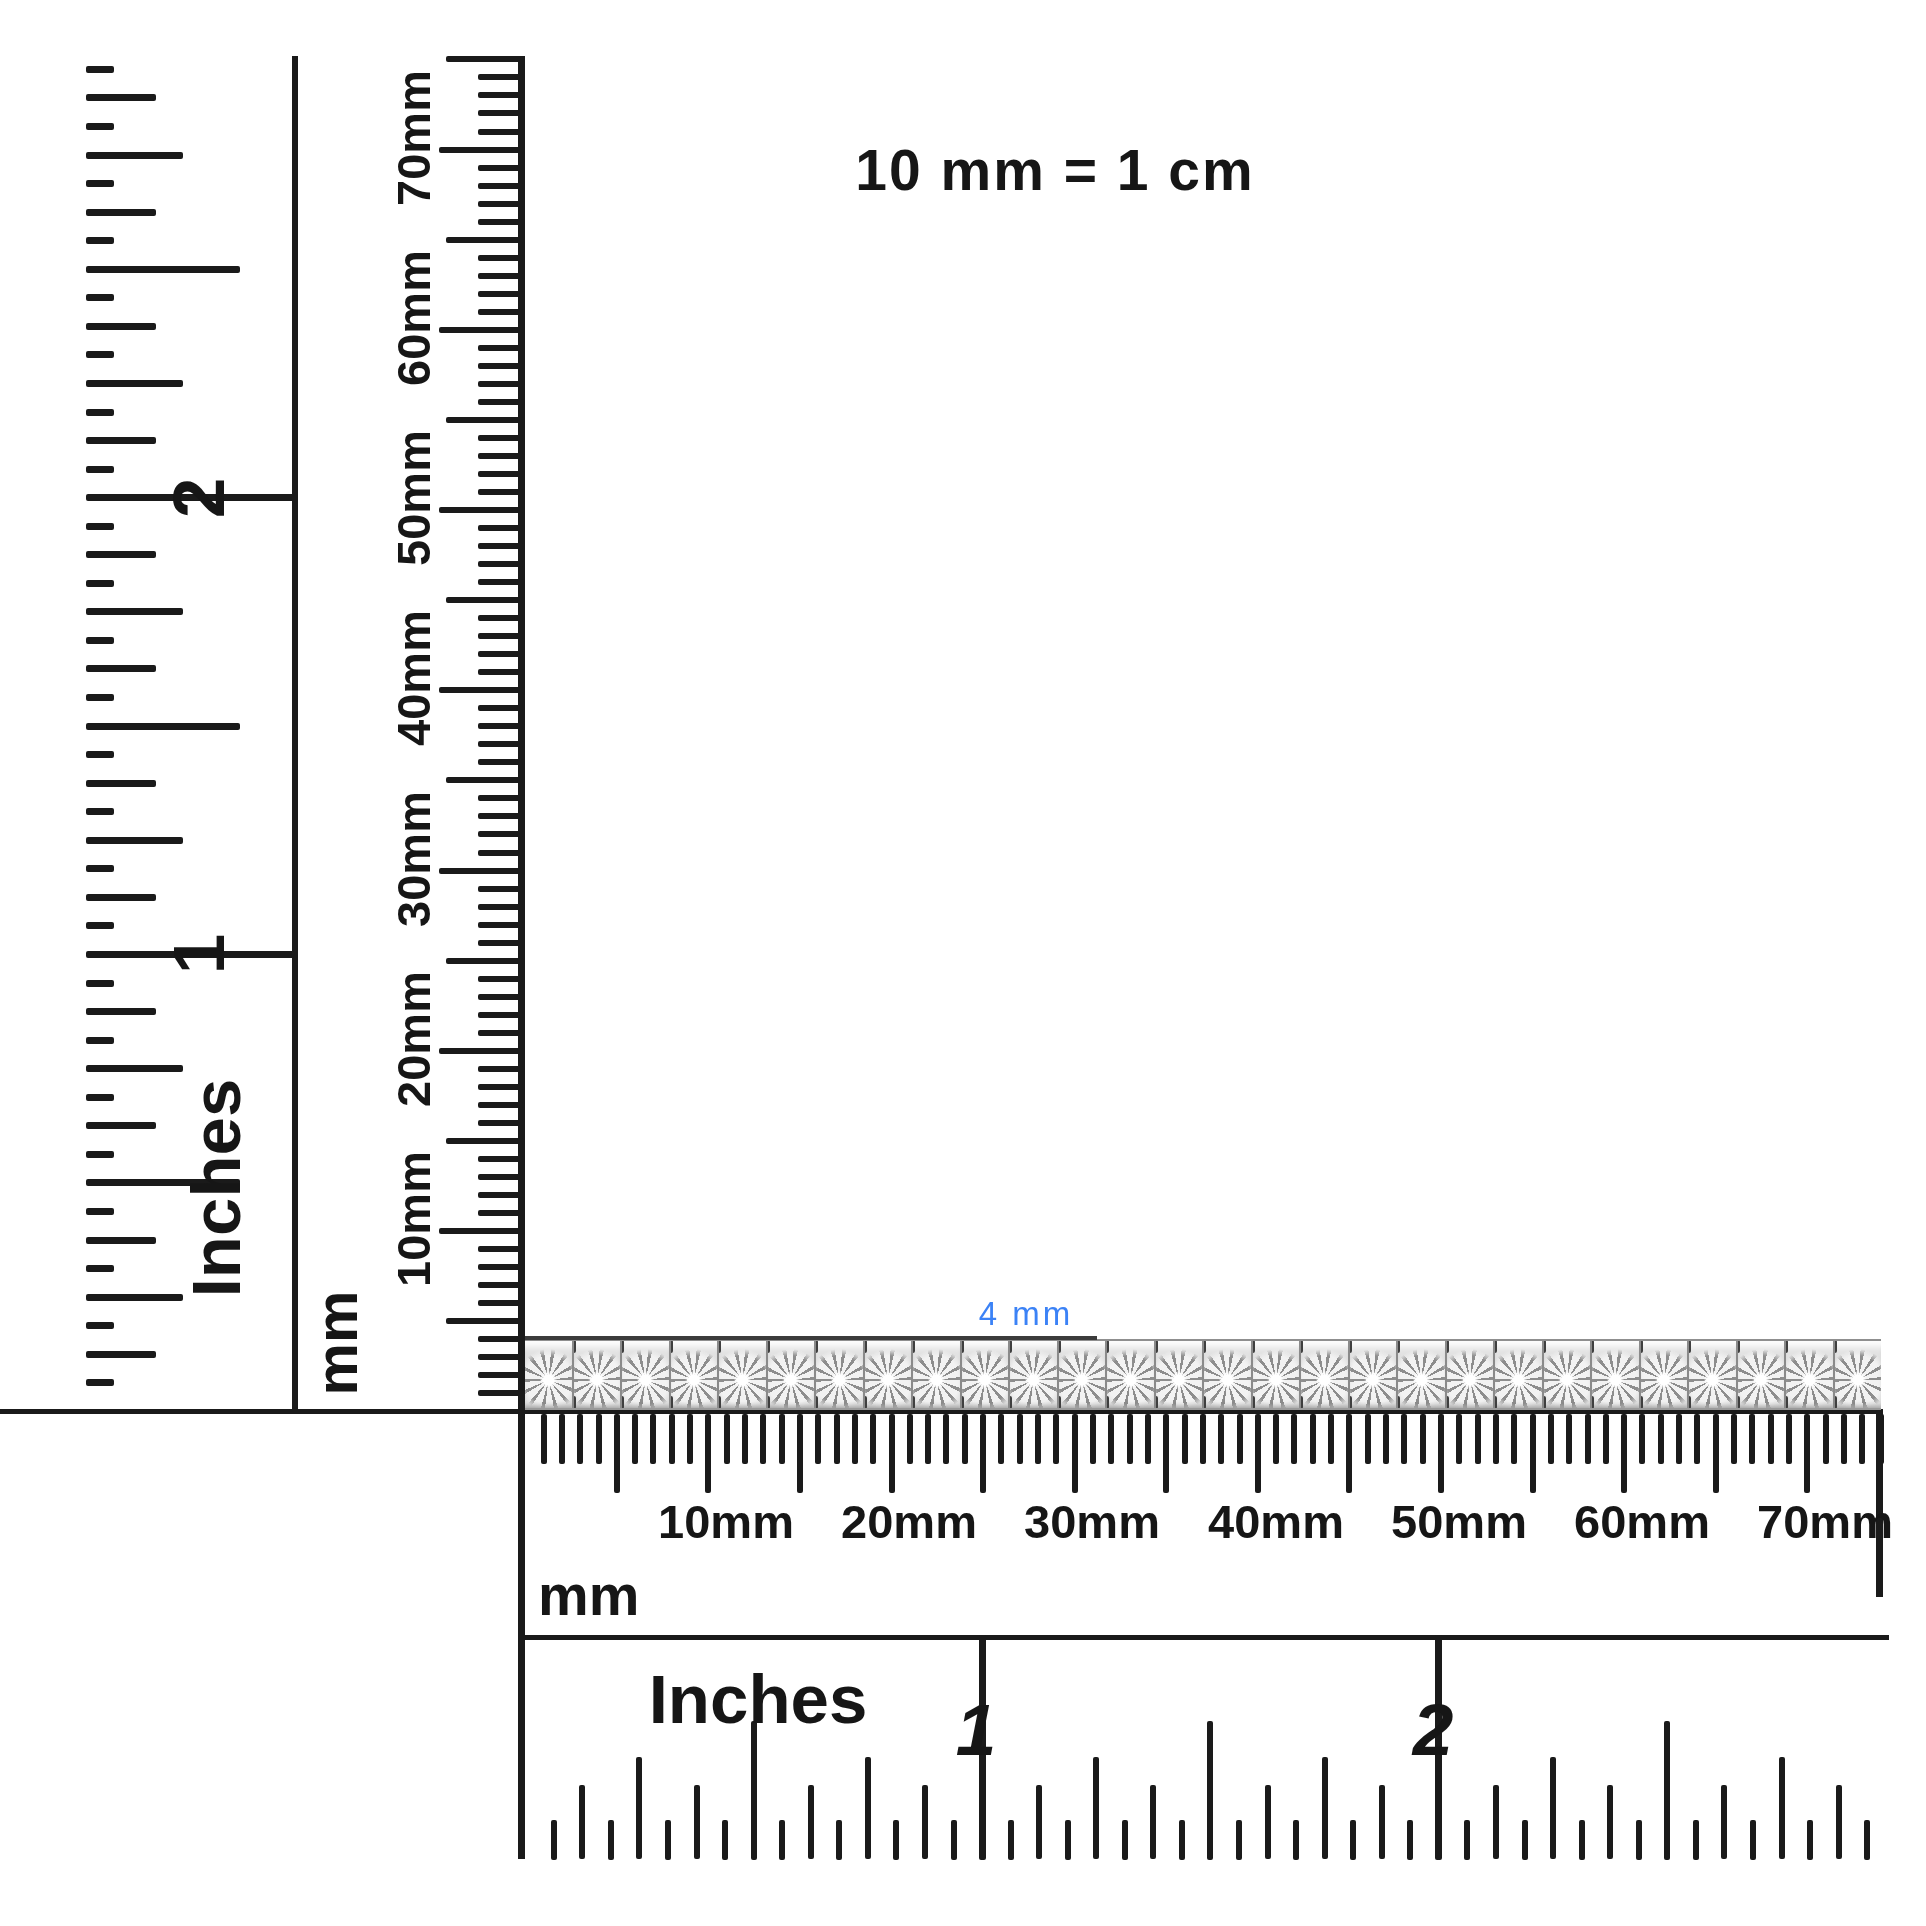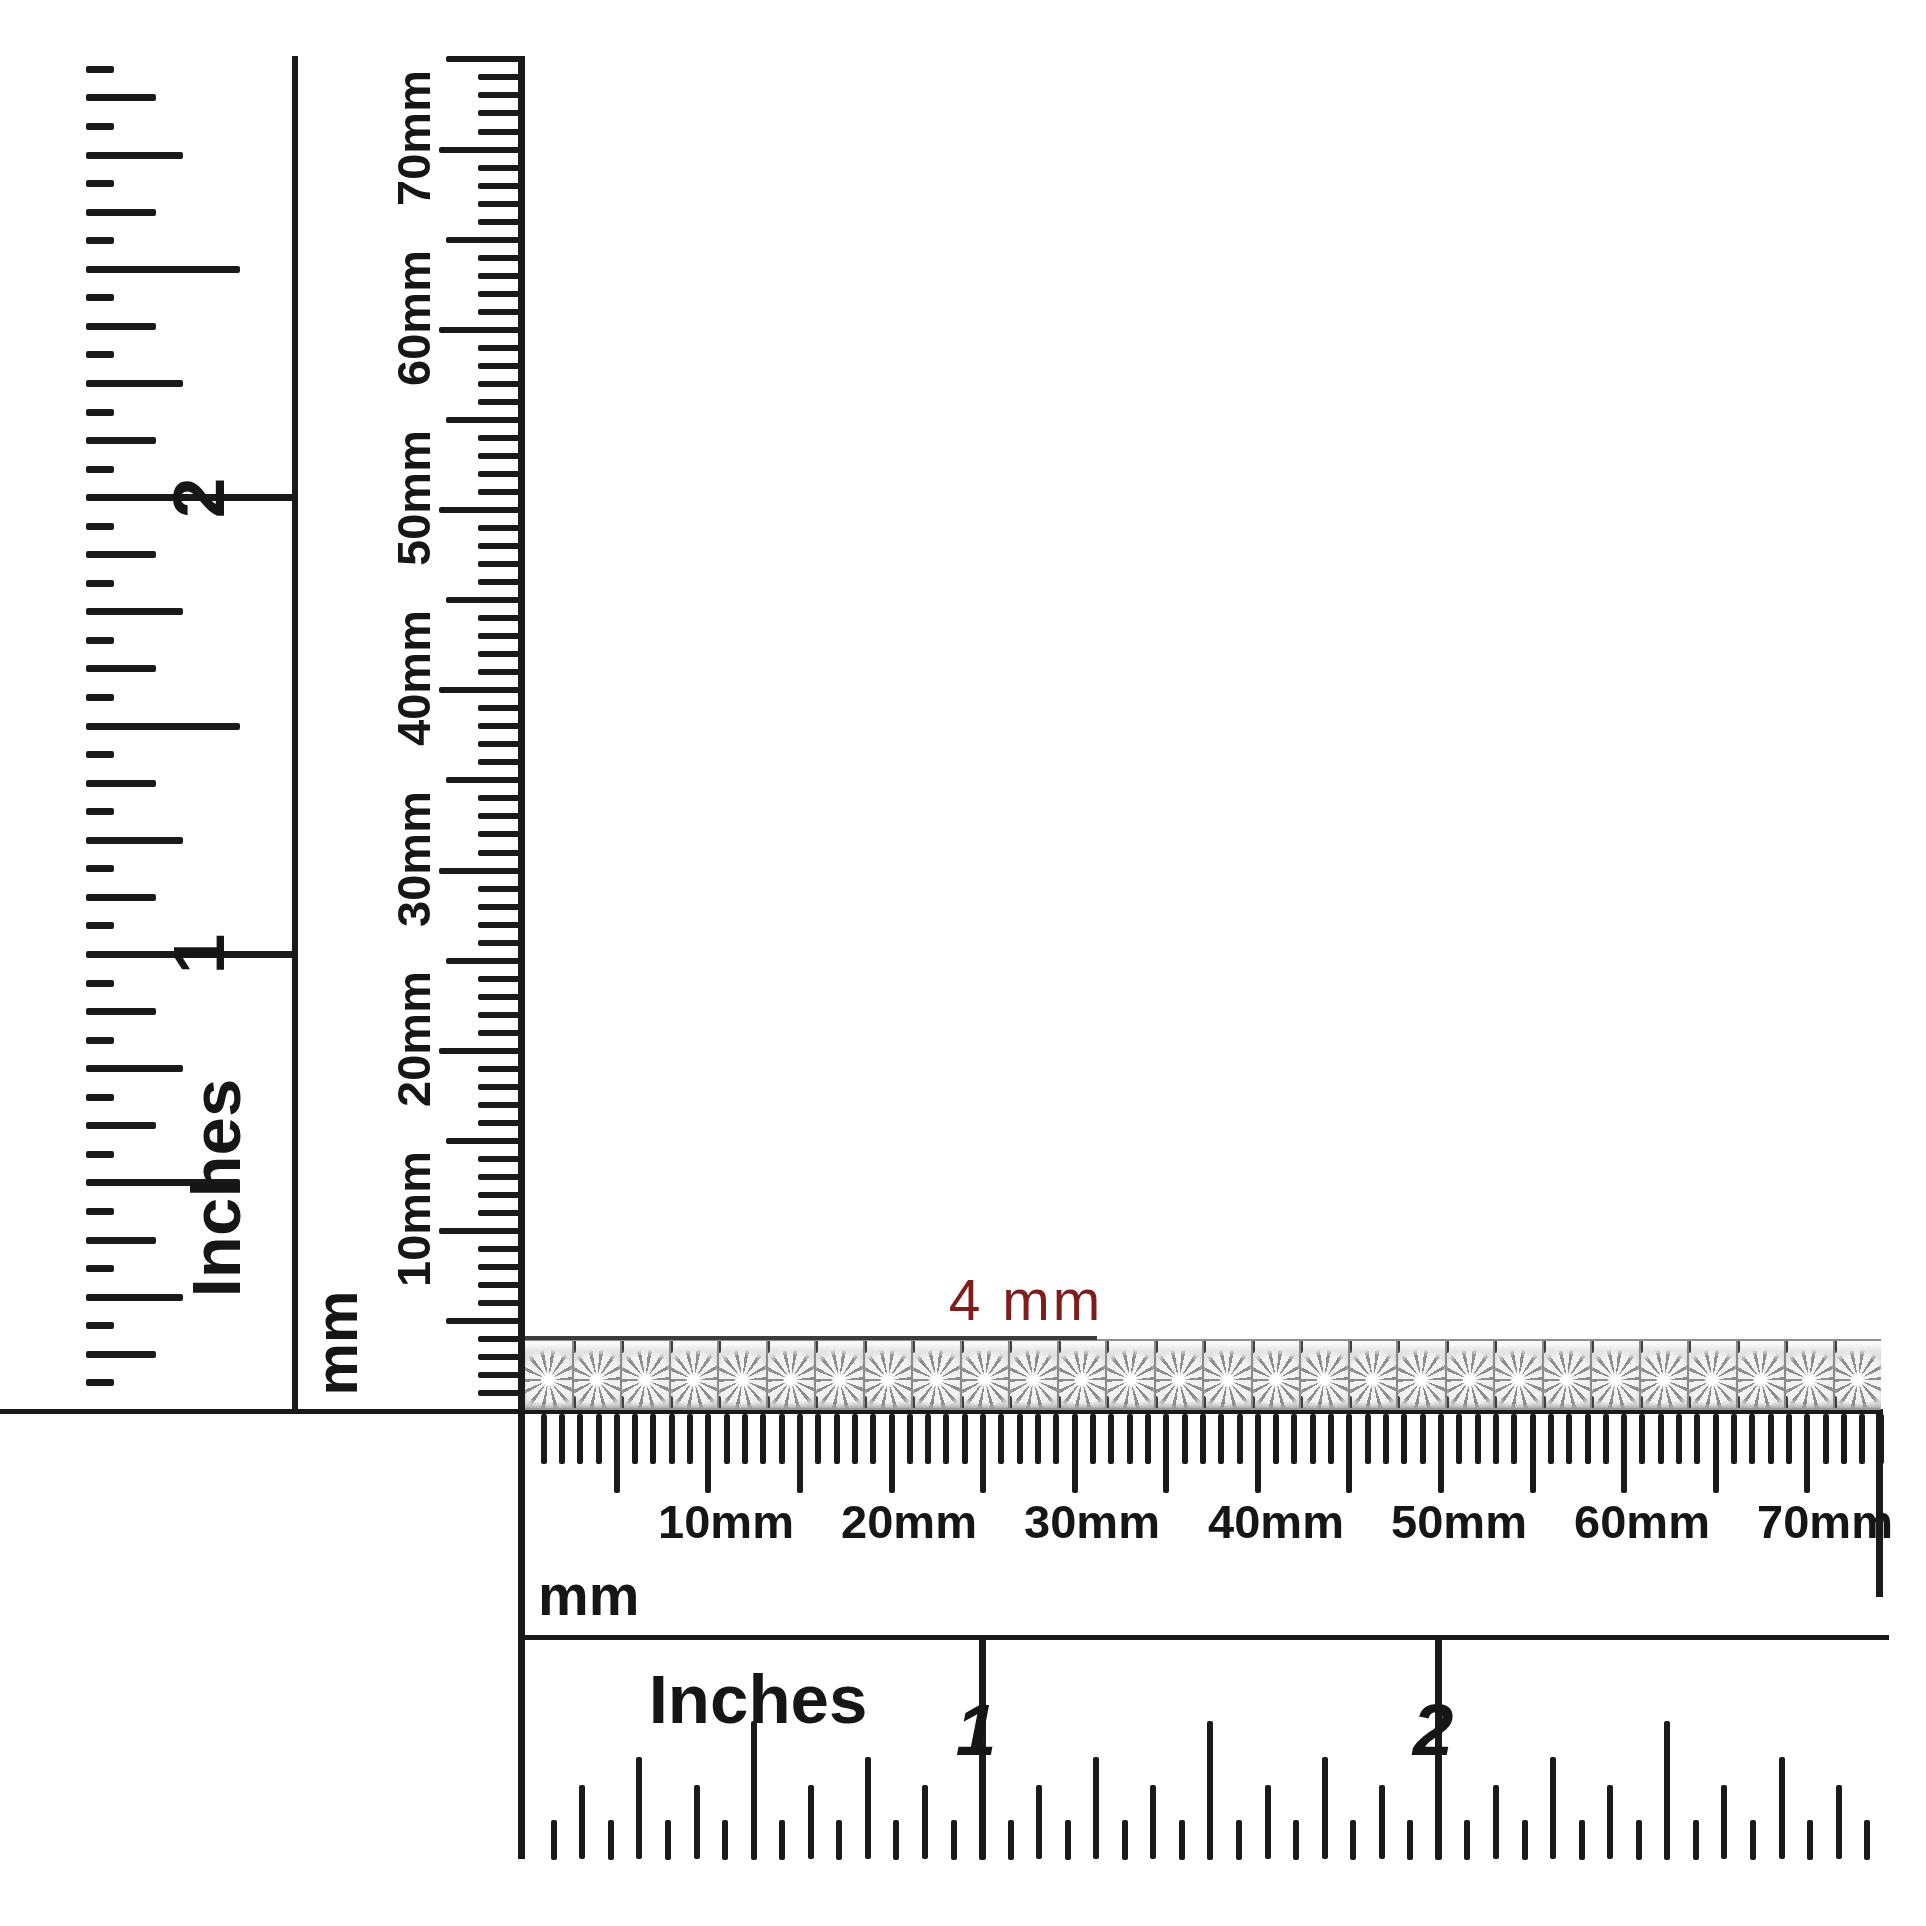--- a/index.html
+++ b/index.html
@@ -11,21 +11,21 @@
   .edge{position:absolute;background:#1a1a1a;}
   .lbl{position:absolute;font-weight:bold;color:#161616;white-space:nowrap;}
   .center{transform:translate(-50%,-50%);}
   .rot{transform:translate(-50%,-50%) rotate(-90deg);}
   .note{
     position:absolute;left:1055px;top:170px;transform:translate(-50%,-50%);
     font-size:57px;font-weight:bold;letter-spacing:2px;color:#161616;white-space:nowrap;
   }
   .fourmm{
     position:absolute;left:1026px;top:1333px;transform:translate(-50%,-100%);
-    font-size:57px;font-weight:normal;color:#7f1d1d;letter-spacing:3px;white-space:nowrap;
+    font-size:33px;font-weight:normal;color:#3b82f6;letter-spacing:3px;white-space:nowrap;
   }
   .measure-line{position:absolute;left:525px;top:1336px;width:572px;height:4px;background:#3c3c3c;}
   .vlabel{position:absolute;font-weight:bold;white-space:nowrap;}
   .inches-left{left:216px;top:1188px;font-size:69px;}
   .mm-left{left:337px;top:1343px;font-size:59px;}
   .hlabel{position:absolute;font-weight:bold;white-space:nowrap;}
   .mm-bottom{left:538px;top:1562px;font-size:57px;}
   .inches-bottom{left:758px;top:1699px;font-size:69px;transform:translate(-50%,-50%);}
   .num{position:absolute;font-size:73px;font-weight:bold;color:#161616;}
   .num-b{font-style:italic;}
@@ -49,20 +49,21 @@
     content:'';position:absolute;left:-4px;width:6px;height:13px;background:#3f3f3f;border-radius:2px;
   }
   .link + .link::before{top:-1px;}
   .link + .link::after{bottom:-1px;}
 </style>
 </head>
 <body>
 
 <div id="stage">
 
+  <div class="note">10 mm = 1 cm</div>
 
   <div id="marks">
       <div class="edge" style="left: 0px; top: 1409px; width: 1882px; height: 5px;"></div>
       <div class="edge" style="left: 292px; top: 56px; width: 6px; height: 1357px;"></div>
       <div class="edge" style="left: 518px; top: 56px; width: 7px; height: 1803px;"></div>
       <div class="edge" style="left: 1876px; top: 1409px; width: 7px; height: 188px;"></div>
       <div class="edge" style="left: 525px; top: 1635px; width: 1364px; height: 5px;"></div>
       <div class="t" style="left: 86px; top: 1379px; width: 28px; height: 7px;"></div>
       <div class="t" style="left: 86px; top: 1351px; width: 70px; height: 7px;"></div>
       <div class="t" style="left: 86px; top: 1322px; width: 28px; height: 7px;"></div>

